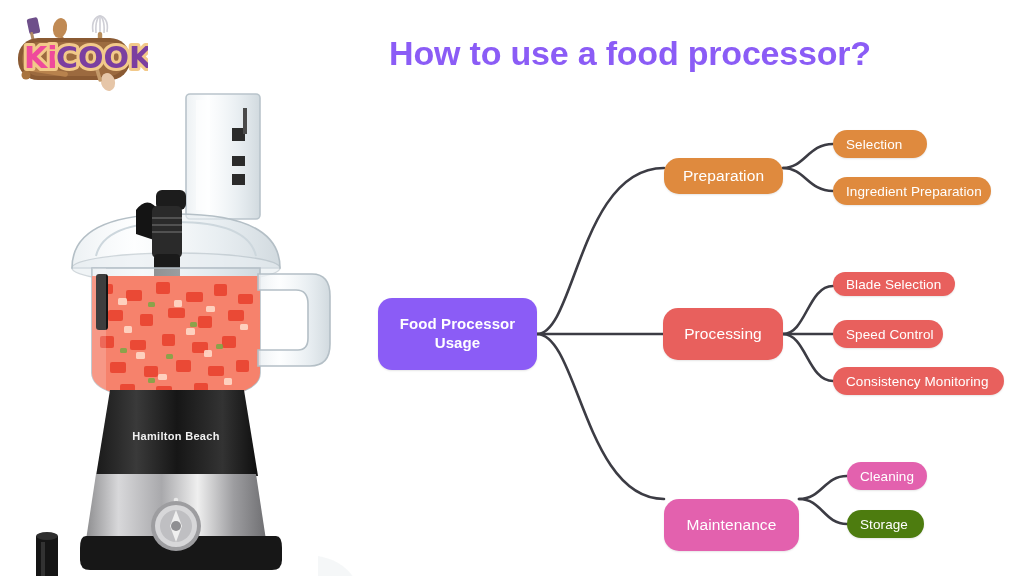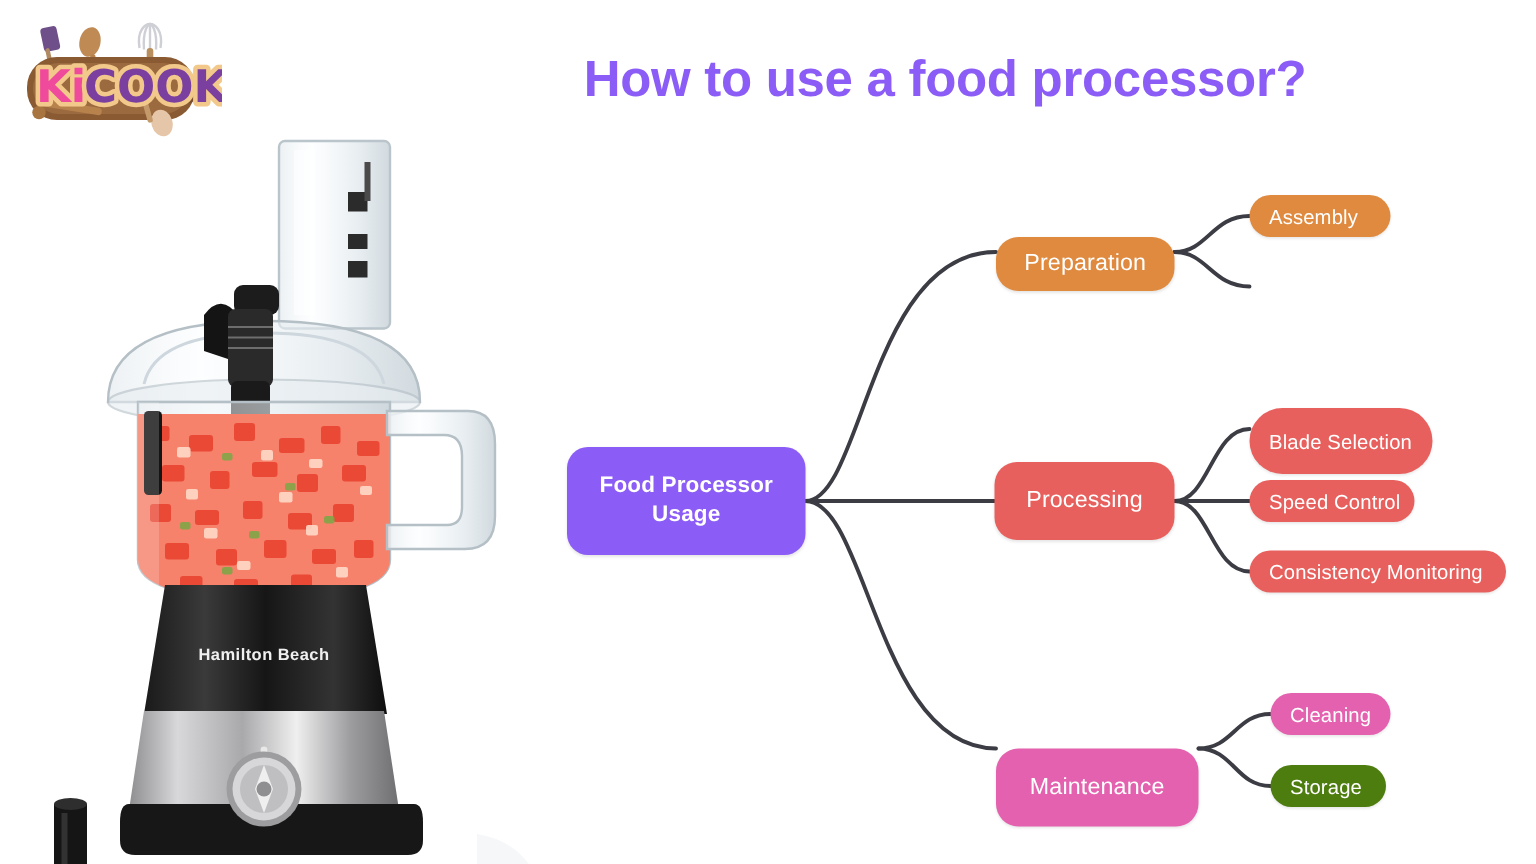--- a/index.html
+++ b/index.html
@@ -282,27 +282,30 @@
   <div class="node root" style="left:378px; top:298px; width:159px; height:72px; background:#8b5cf6;">
     <span>
       <span>Food Processor</span><br><span>Usage</span>
     </span>
   </div>
 
   <div class="node branch" style="left:664px; top:142px; width:119px; height:36px; background:#df8a3e;margin-top:16px;">
     <span>Preparation</span>
   </div>
   <div class="node leaf" style="left:833px; top:130px; width:94px; height:28px; background:#df8a3e;">
-    <span>Assembly</span>
+    <span>Selection</span>
+  </div>
+  <div class="node leaf" style="left:833px; top:177px; width:158px; height:28px; background:#df8a3e;">
+    <span>Ingredient Preparation</span>
   </div>
 
   <div class="node branch" style="left:663px; top:308px; width:120px; height:52px; background:#e8605d;">
     <span>Processing</span>
   </div>
-  <div class="node leaf" style="left:833px; top:272px; width:122px; height:44px; background:#e8605d;">
+  <div class="node leaf" style="left:833px; top:272px; width:122px; height:24px; background:#e8605d;">
     <span>Blade Selection</span>
   </div>
   <div class="node leaf" style="left:833px; top:320px; width:110px; height:28px; background:#e8605d;">
     <span>Speed Control</span>
   </div>
   <div class="node leaf" style="left:833px; top:367px; width:171px; height:28px; background:#e8605d;">
     <span>Consistency Monitoring</span>
   </div>
 
   <div class="node branch" style="left:664px; top:499px; width:135px; height:52px; background:#e361ae;">

